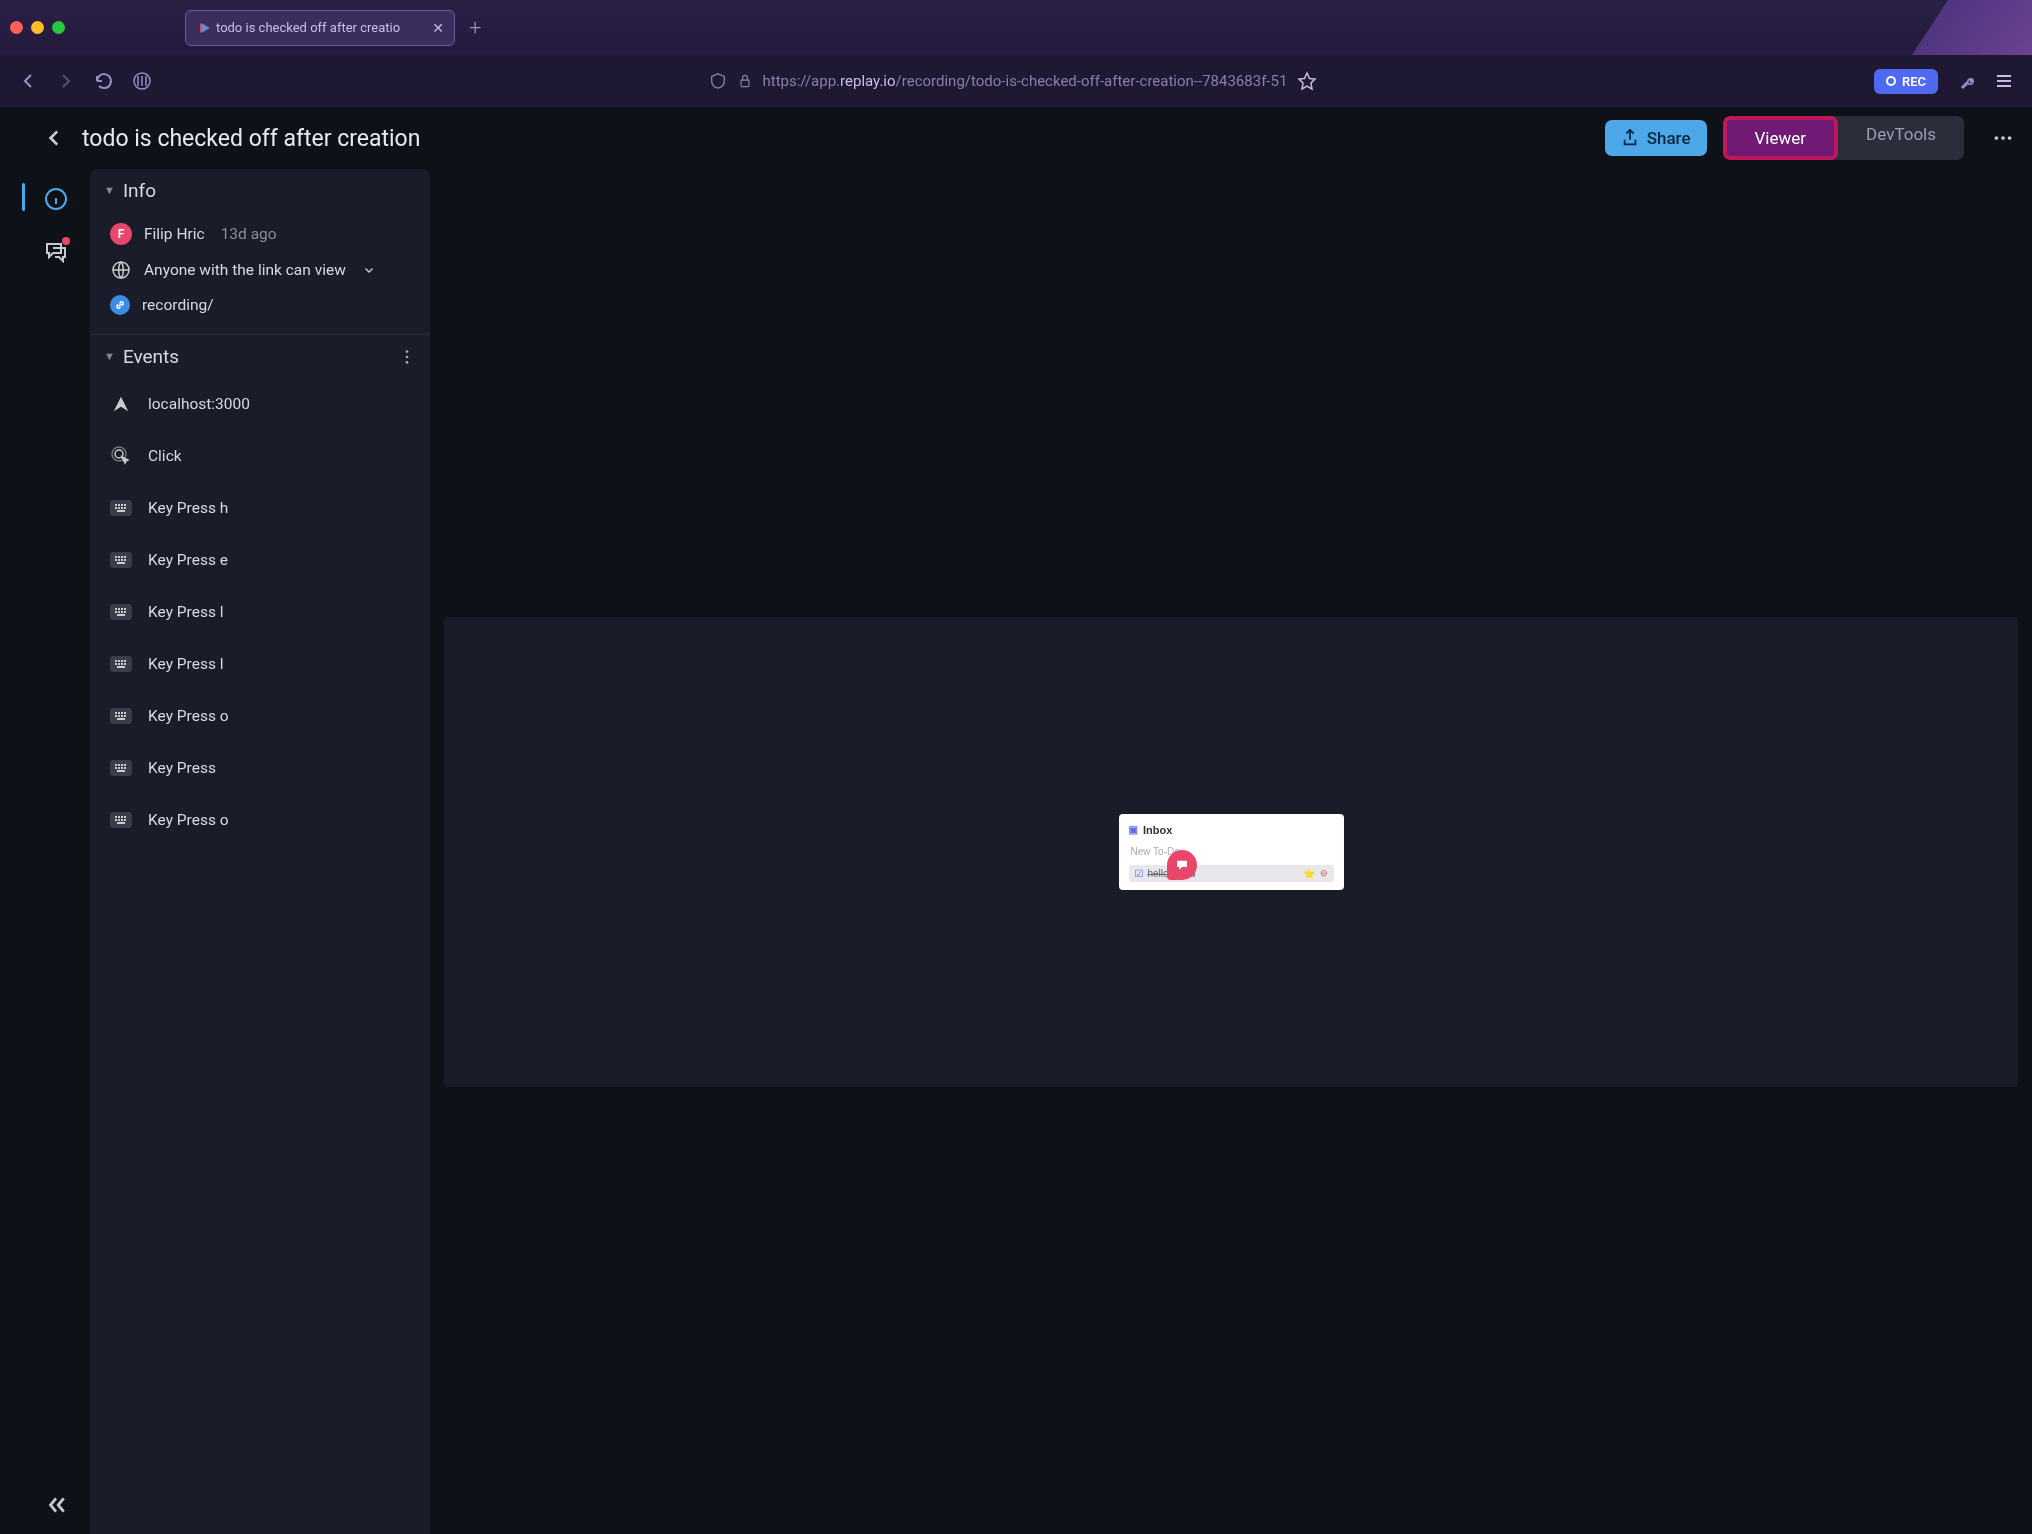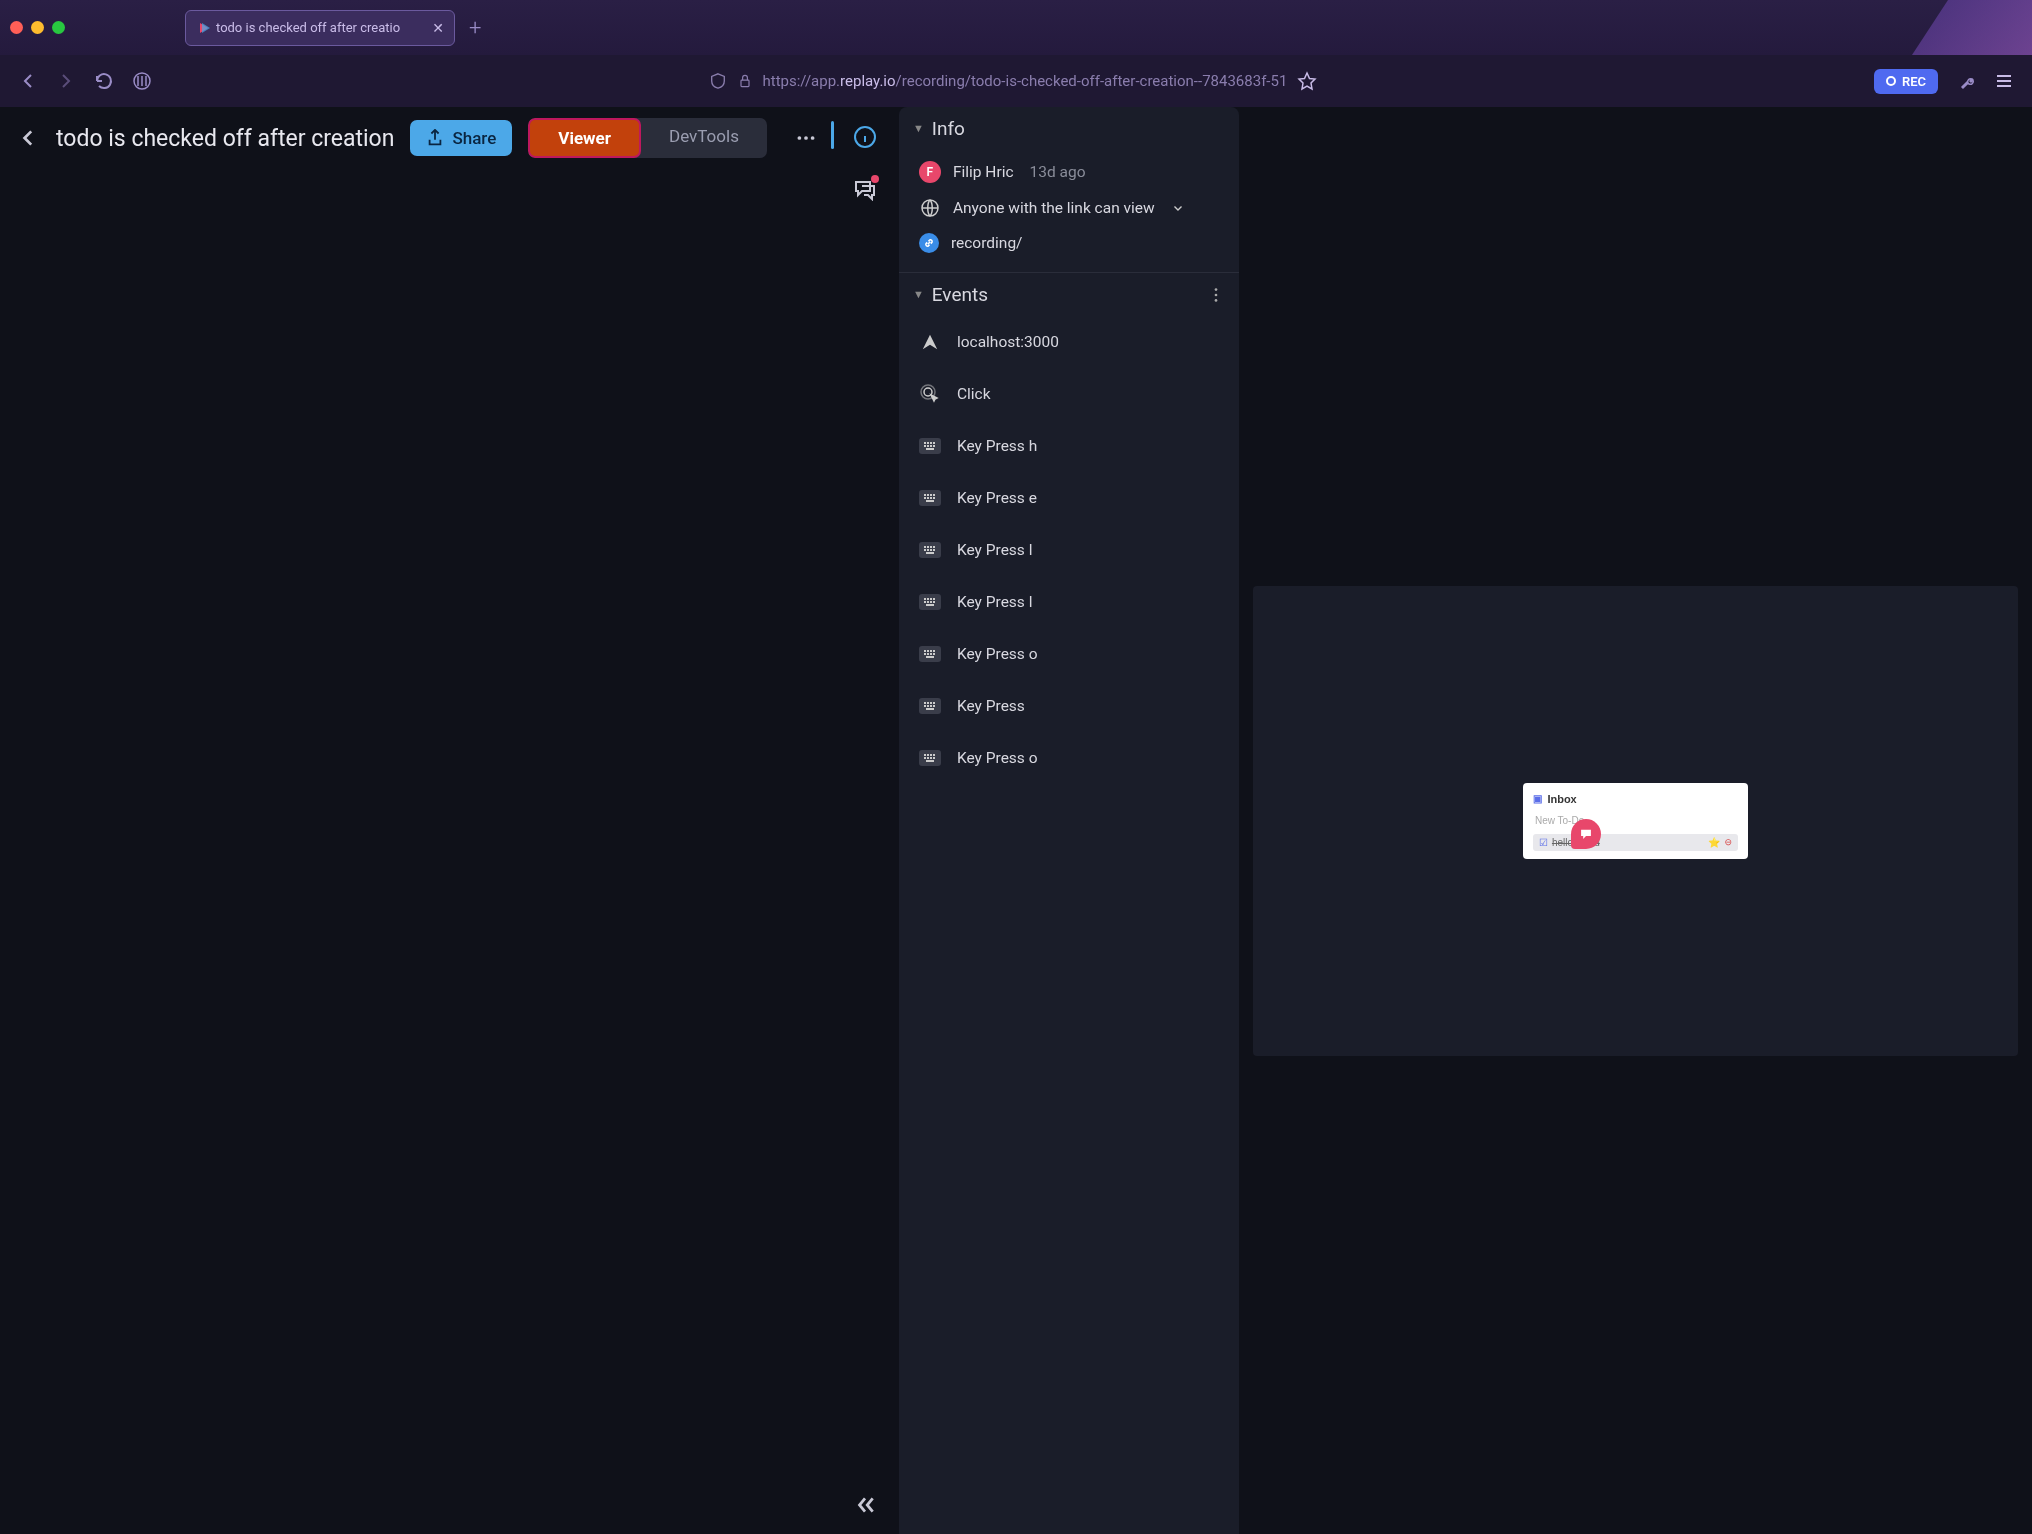--- a/index.html
+++ b/index.html
@@ -22,29 +22,29 @@
   .nav-bar { background: #1f1833; height: 52px; display: flex; align-items: center; padding: 0 18px; gap: 18px; }
   .nav-icon { color: #9a8cc7; display: flex; align-items: center; justify-content: center; }
   .nav-icon.dim { color: #5a4d7a; }
   .url-bar { flex: 1; display: flex; align-items: center; gap: 10px; background: transparent; height: 36px; padding: 0 8px; border-radius: 6px; }
   .url-text { color: #8a7dad; font-size: 15px; }
   .url-text .domain { color: #c9bce8; }
   .rec-btn { background: #4f6af0; color: white; border-radius: 6px; padding: 5px 12px; font-size: 13px; font-weight: 600; display: flex; align-items: center; gap: 6px; }
   .rec-dot { width: 10px; height: 10px; border: 2px solid white; border-radius: 50%; }
   
   
-  .app { display: flex; height: calc(100vh - 107px); background: #0f1119; }
+  .app { display: flex; flex-direction: column; height: calc(100vh - 107px); background: #0f1119; padding-left: 26px; }
   
   .app-header { height: 62px; display: flex; align-items: center; padding: 0 18px; gap: 16px; }
   .back-btn { color: #c9c9d6; }
   .app-title { color: #e8e8ef; font-size: 23px; font-weight: 400; flex: 1; }
   .share-btn { background: #4ca8e8; color: #0a2540; border-radius: 7px; padding: 8px 16px; font-size: 17px; font-weight: 500; display: flex; align-items: center; gap: 8px; }
   .view-toggle { display: flex; background: #2a2d3a; border-radius: 7px; overflow: hidden; }
   .view-btn { padding: 8px 28px; font-size: 17px; color: #9a9db0; }
-  .view-btn.active { background: #c2410c; color: #fff; border: 2px solid #be185d; border-radius: 7px; font-weight: bold; }
+  .view-btn.active { background: #701a75; color: #fff; border: 4px solid #be185d; border-radius: 7px; }
   .more-btn { color: #c9c9d6; margin-left: 12px; }
   
   .app-body { display: flex; flex: 1; min-height: 0; }
   
   .rail { width: 60px; background: #0f1119; display: flex; flex-direction: column; align-items: center; padding-top: 18px; gap: 28px; position: relative; }
   .rail-icon { color: #c9c9d6; position: relative; }
   .rail-icon.active { color: #4ca8e8; }
   .rail-icon.active::before { content: ''; position: absolute; left: -22px; top: -4px; width: 3px; height: 28px; background: #4ca8e8; border-radius: 2px; }
   .rail-badge { position: absolute; top: -2px; right: -2px; width: 8px; height: 8px; background: #e8476b; border-radius: 50%; }
   .rail-collapse { position: absolute; bottom: 18px; color: #c9c9d6; }

